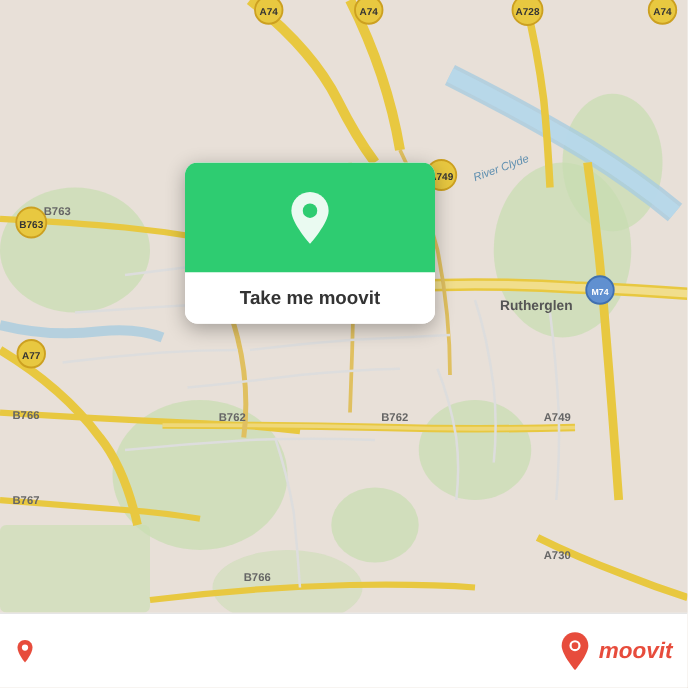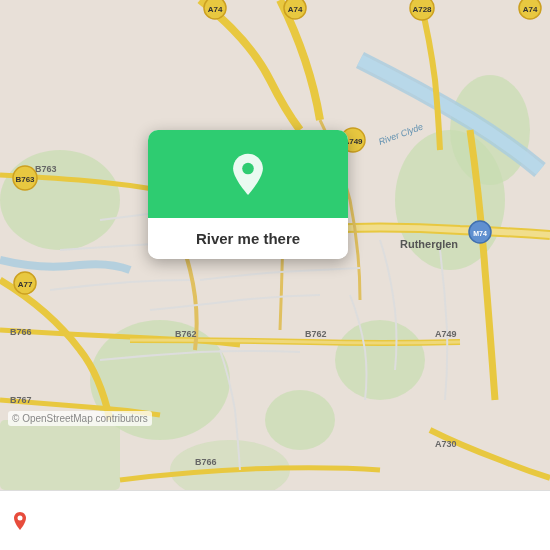--- a/index.html
+++ b/index.html
@@ -228,28 +228,35 @@
   </svg>
 
   <div class="popup-card">
     <div class="popup-icon-area">
 
       <svg class="pin-icon" viewBox="0 0 48 58" xmlns="http://www.w3.org/2000/svg">
         <path d="M24 2 C14 2 6 10 6 20 C6 32 24 52 24 52 C24 52 42 32 42 20 C42 10 34 2 24 2Z" fill="white" opacity="0.9"></path>
         <circle cx="24" cy="20" r="7" fill="#2ecc71"></circle>
       </svg>
     </div>
-    <button class="popup-button">River me there</button>
+    <button class="popup-button">Take me moovit</button>
   </div>
 
-  <div class="copyright-text">© OpenStreetMap contributors</div>
 </div>
 
 <div id="bottom-bar">
   <div class="bottom-location">
 
     <svg width="16" height="20" viewBox="0 0 16 20" xmlns="http://www.w3.org/2000/svg">
       <path d="M8 1 C4.5 1 2 3.8 2 7 C2 12 8 19 8 19 C8 19 14 12 14 7 C14 3.8 11.5 1 8 1Z" fill="#e74c3c"></path>
       <circle cx="8" cy="7" r="2.5" fill="white"></circle>
     </svg>
   </div>
 
+  <div class="moovit-logo">
+    <svg class="moovit-pin" viewBox="0 0 28 36" xmlns="http://www.w3.org/2000/svg">
+      <path d="M14 1 C7 1 2 6.5 2 13 C2 21 14 35 14 35 C14 35 26 21 26 13 C26 6.5 21 1 14 1Z" fill="#e74c3c"></path>
+      <circle cx="14" cy="13" r="5" fill="white"></circle>
+      <circle cx="14" cy="13" r="3" fill="#e74c3c"></circle>
+    </svg>
+    <span class="moovit-text">moovit</span>
+  </div>
 </div>
 
 </body></html>

